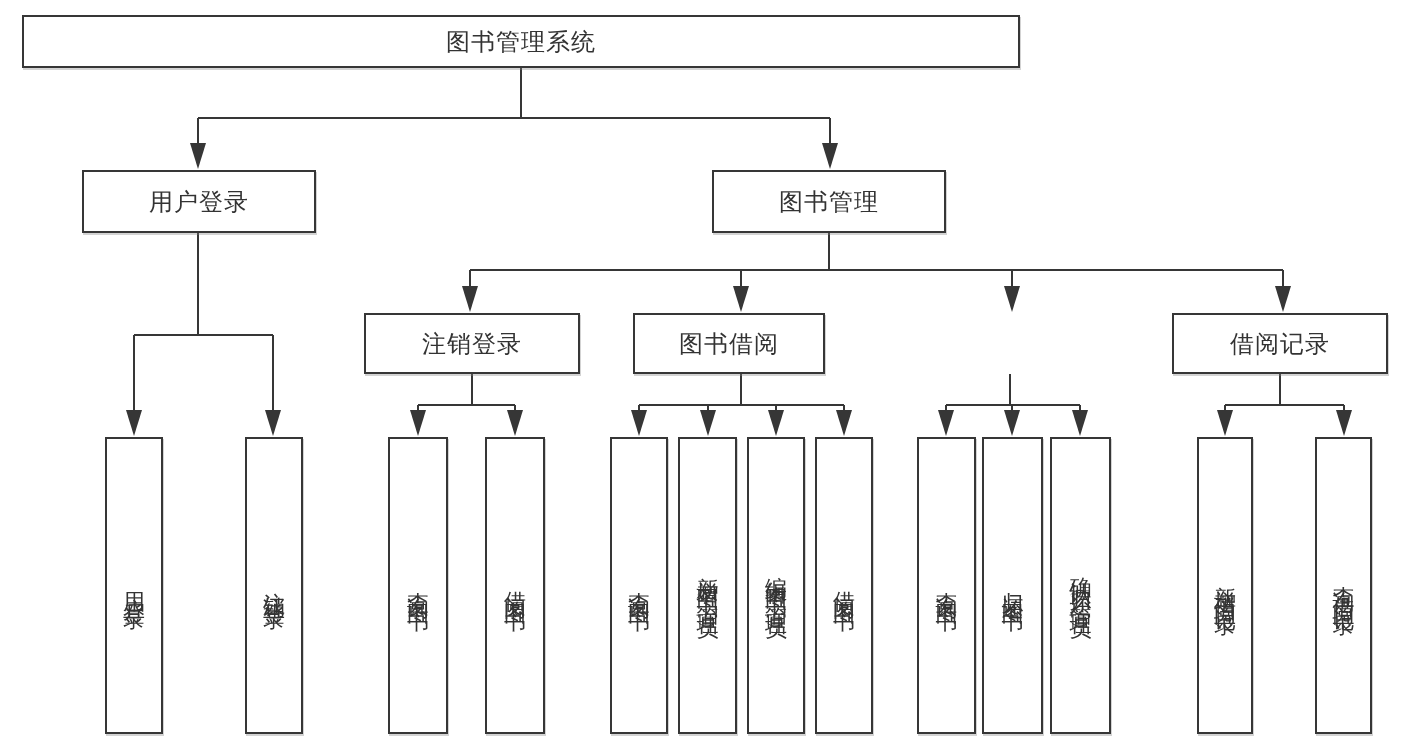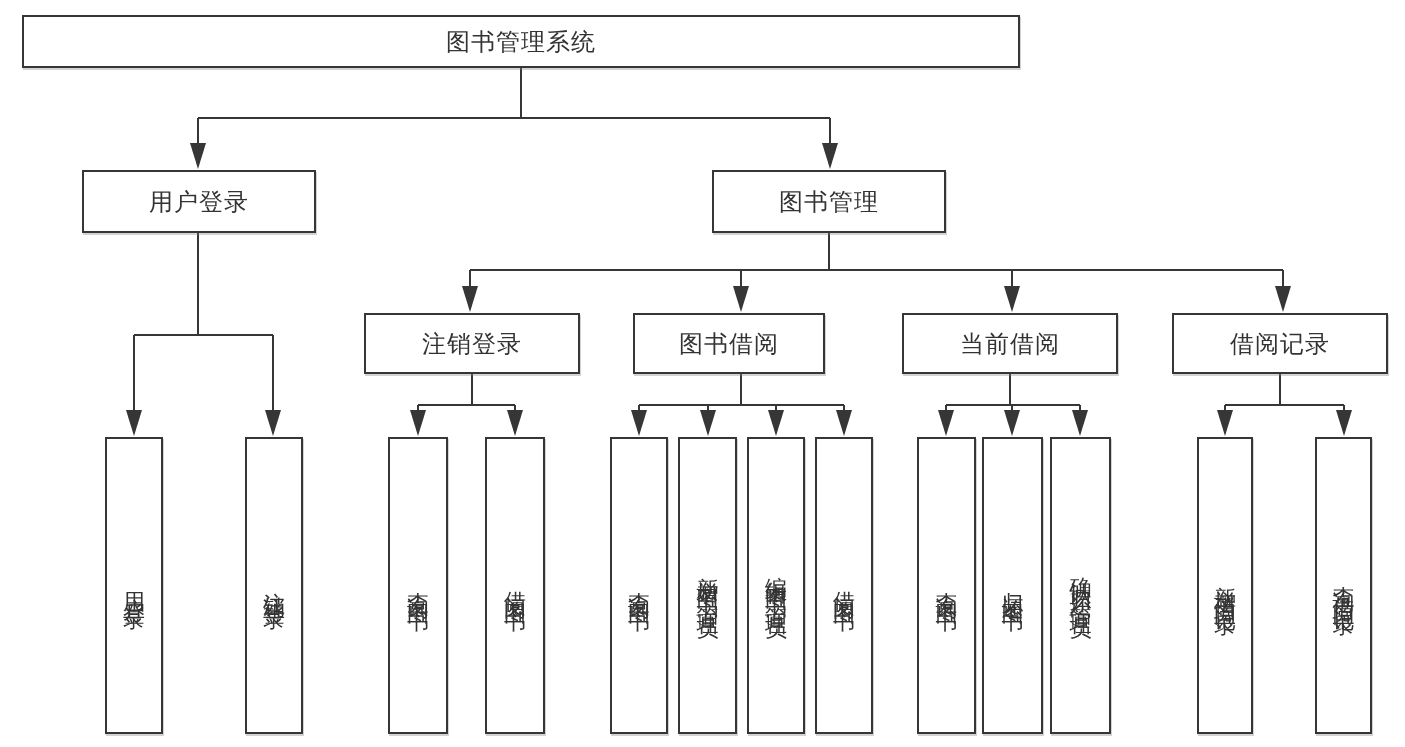--- a/index.html
+++ b/index.html
@@ -98,23 +98,20 @@
   <div class="node h" style="left:712px;top:170px;width:234px;height:63px">
     <span>图书管理</span>
   </div>
 
   <div class="node h" style="left:364px;top:313px;width:216px;height:61px">
     <span>注销登录</span>
   </div>
   <div class="node h" style="left:633px;top:313px;width:192px;height:61px">
     <span>图书借阅</span>
   </div>
-  <div class="node h" style="left:902px;top:313px;width:216px;height:61px">
-    <span>当前借阅</span>
-  </div>
   <div class="node h" style="left:1172px;top:313px;width:216px;height:61px">
     <span>借阅记录</span>
   </div>
 
   <div class="node v" style="left:105px;top:437px;width:58px;height:297px">
     <span>用户登录</span>
   </div>
   <div class="node v" style="left:245px;top:437px;width:58px;height:297px">
     <span>注销登录</span>
   </div>

